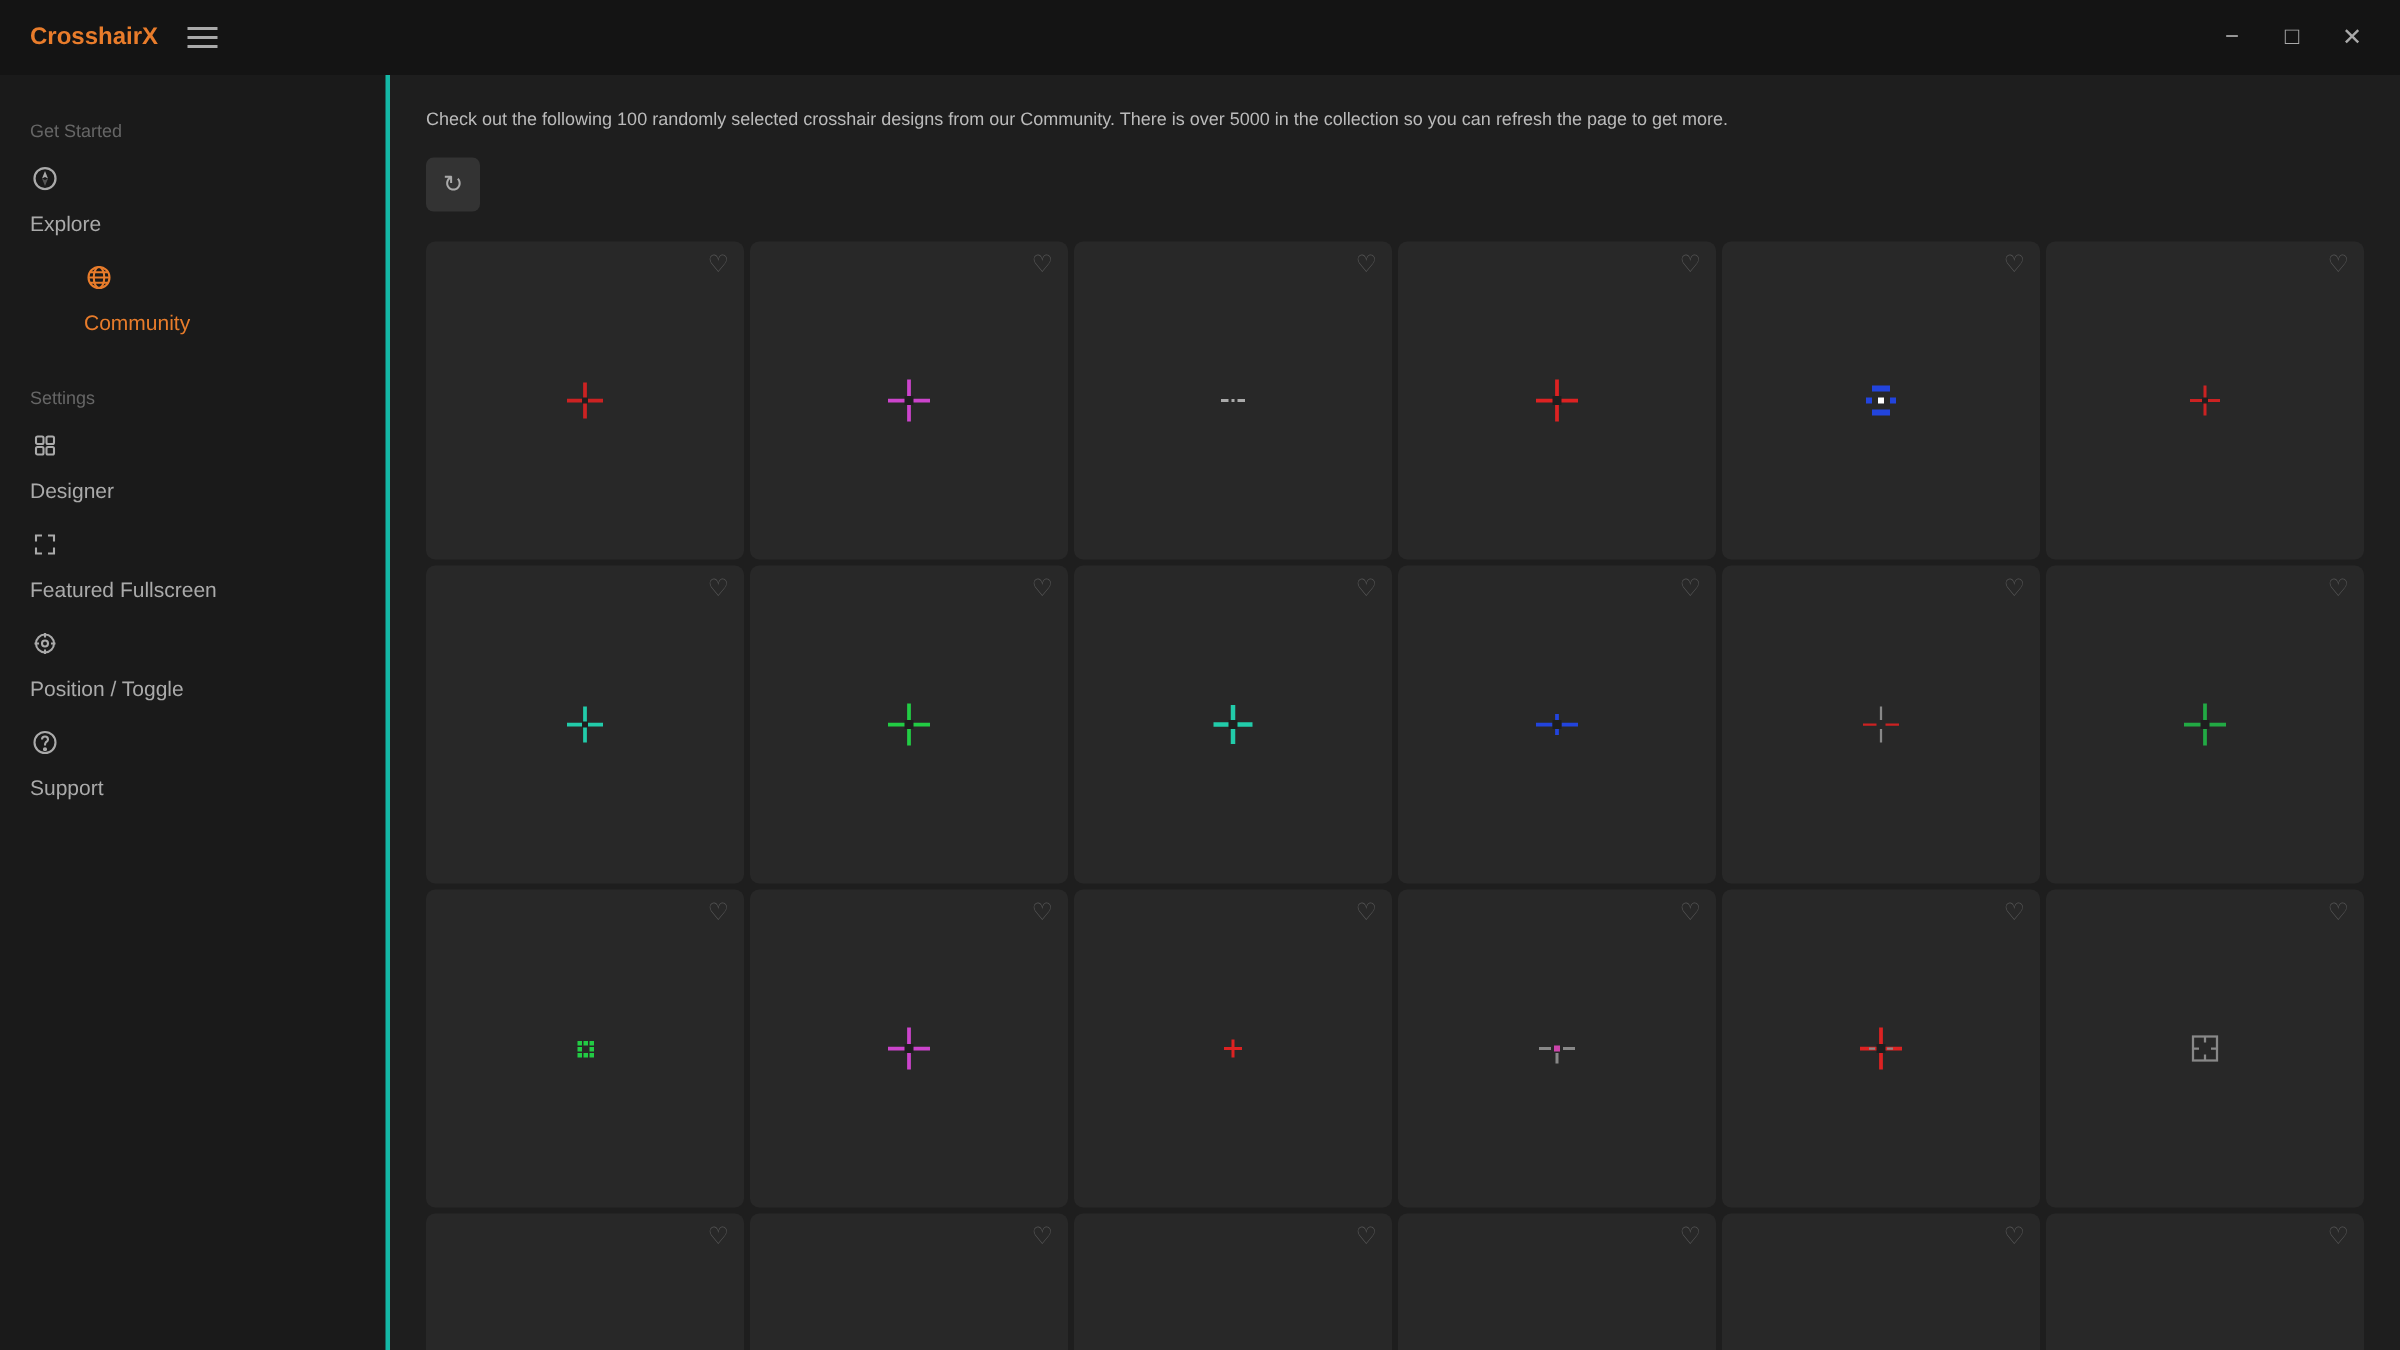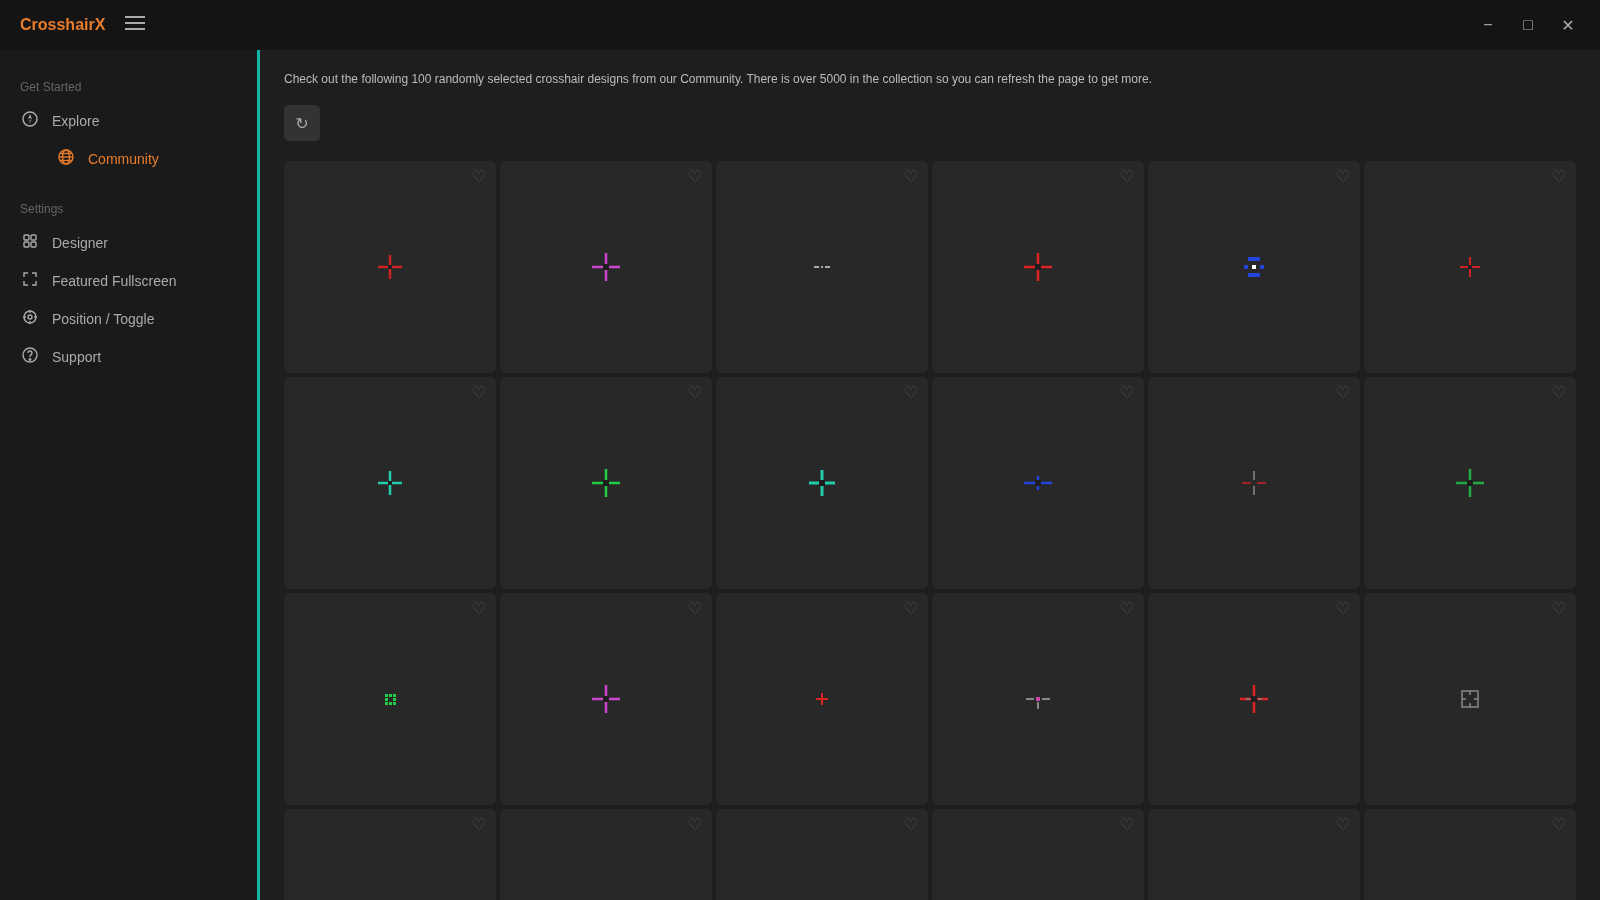--- a/index.html
+++ b/index.html
@@ -20,20 +20,21 @@
       height: 50px;
       background: #141414;
       display: flex;
       align-items: center;
       justify-content: space-between;
       padding: 0 20px;
       flex-shrink: 0;
     }
     .titlebar-left {
       display: flex;
+      align-items: center;
       gap: 20px;
     }
     .app-title {
       font-size: 16px;
       font-weight: 700;
       color: #fff;
     }
     .app-title span {
       color: #e87c2b;
     }
@@ -84,27 +85,28 @@
       overflow-y: auto;
     }
     .sidebar-section-label {
       color: #666;
       font-size: 12px;
       padding: 10px 20px 6px;
       text-transform: none;
     }
     .sidebar-item {
       display: flex;
-      align-items: flex-end;
+      align-items: flex-start;
       gap: 12px;
       padding: 9px 20px;
       cursor: pointer;
       color: #aaa;
       border-radius: 0;
       transition: background 0.15s;
+      flex-direction: column;
     }
     .sidebar-item.active { color: #e87c2b; margin-left: 36px; }
     .sidebar-icon {
       width: 20px;
       height: 20px;
       display: flex;
       align-items: center;
       justify-content: center;
       font-size: 14px;
       flex-shrink: 0;

